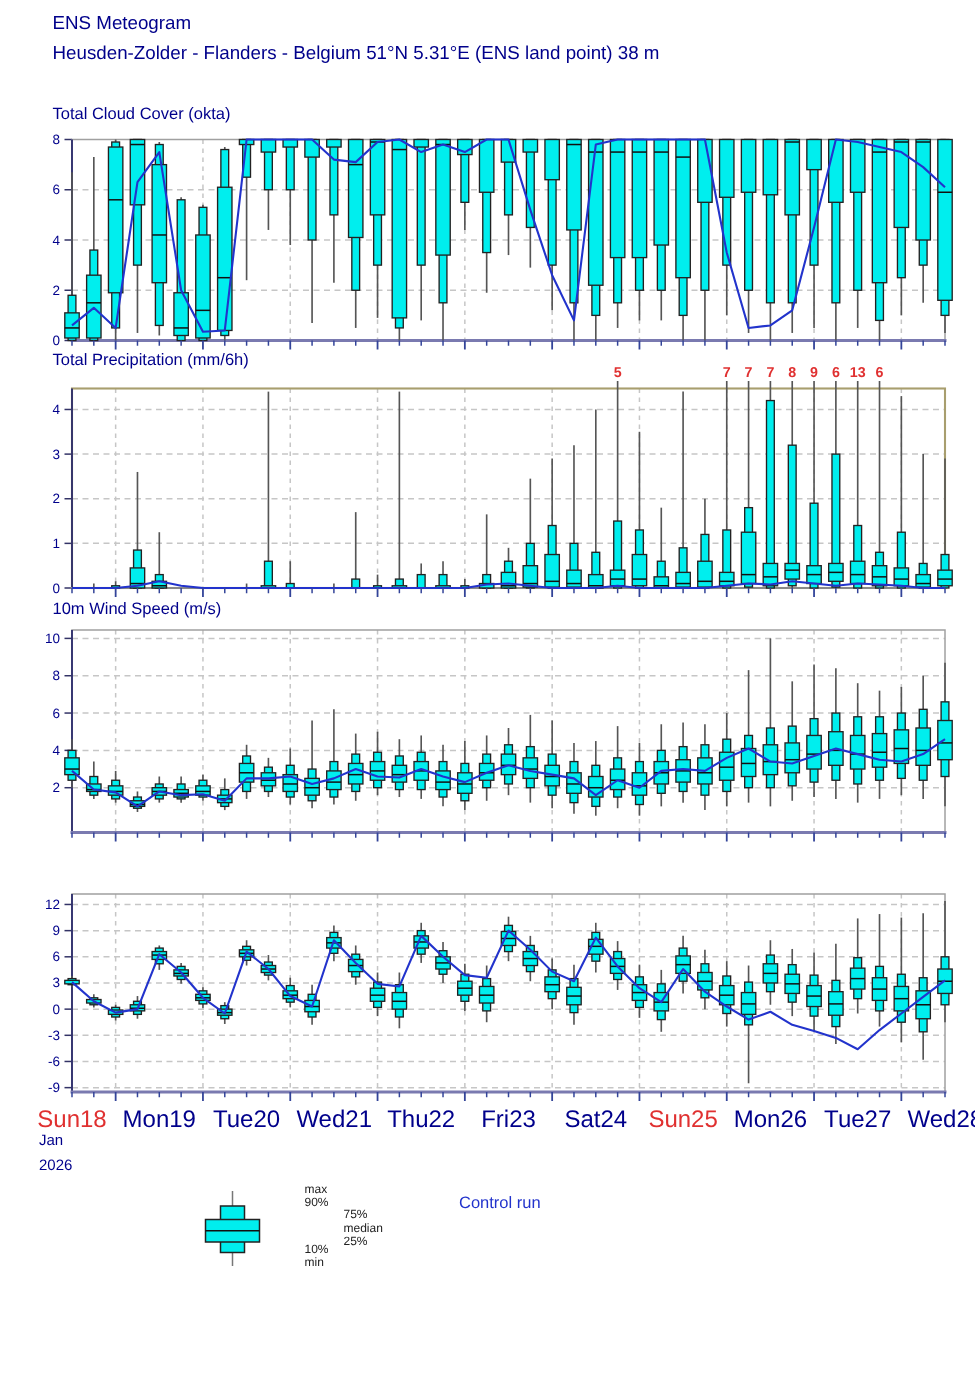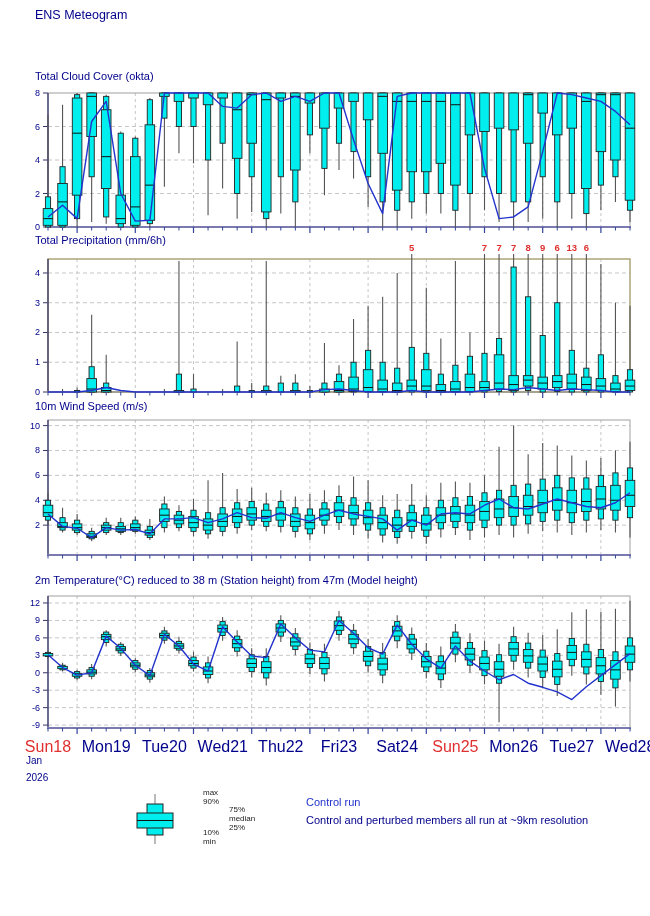--- a/index.html
+++ b/index.html
@@ -14,20 +14,21 @@
   .leglab{position:absolute;font-size:8px;color:#222;line-height:8px;}
   .legctrl{position:absolute;font-size:11px;color:#2233cc;white-space:nowrap;}
   .legnote{position:absolute;font-size:11px;color:#00008b;white-space:nowrap;}
 </style>
 </head>
 <body>
 
 <div id="page">
 
   <div class="hline" style="top:8px">ENS Meteogram</div>
+  <div class="hline" style="top:28px">Heusden-Zolder - Flanders - Belgium 51°N 5.31°E (ENS land point) 38 m</div>
 
   <div class="ptitle" style="top:70px">Total Cloud Cover (okta)</div>
   <svg id="p1" style="top:86px" width="650" height="150">
       <line x1="77.1" y1="7" x2="77.1" y2="141" stroke="#c6c6c6" stroke-width="1" stroke-dasharray="3,3"></line>
       <line x1="135.3" y1="7" x2="135.3" y2="141" stroke="#c6c6c6" stroke-width="1" stroke-dasharray="3,3"></line>
       <line x1="193.5" y1="7" x2="193.5" y2="141" stroke="#c6c6c6" stroke-width="1" stroke-dasharray="3,3"></line>
       <line x1="251.7" y1="7" x2="251.7" y2="141" stroke="#c6c6c6" stroke-width="1" stroke-dasharray="3,3"></line>
       <line x1="309.9" y1="7" x2="309.9" y2="141" stroke="#c6c6c6" stroke-width="1" stroke-dasharray="3,3"></line>
       <line x1="368.1" y1="7" x2="368.1" y2="141" stroke="#c6c6c6" stroke-width="1" stroke-dasharray="3,3"></line>
       <line x1="426.3" y1="7" x2="426.3" y2="141" stroke="#c6c6c6" stroke-width="1" stroke-dasharray="3,3"></line>
@@ -672,21 +673,20 @@
       <line x1="528.15" y1="141" x2="528.15" y2="144.5" stroke="#334499" stroke-width="1"></line>
       <line x1="542.7" y1="141" x2="542.7" y2="147" stroke="#334499" stroke-width="1.2"></line>
       <line x1="557.25" y1="141" x2="557.25" y2="144.5" stroke="#334499" stroke-width="1"></line>
       <line x1="571.8" y1="141" x2="571.8" y2="144.5" stroke="#334499" stroke-width="1"></line>
       <line x1="586.35" y1="141" x2="586.35" y2="144.5" stroke="#334499" stroke-width="1"></line>
       <line x1="600.9" y1="141" x2="600.9" y2="147" stroke="#334499" stroke-width="1.2"></line>
       <line x1="615.45" y1="141" x2="615.45" y2="144.5" stroke="#334499" stroke-width="1"></line>
       <line x1="630" y1="141" x2="630" y2="144.5" stroke="#334499" stroke-width="1"></line>
     </svg>
 
-  <div class="ptitle" style="top:574px">2m Temperature(°C) reduced to 38 m (Station height) from 47m (Model height)</div>
   <svg id="p4" style="top:590px" width="650" height="150">
       <line x1="77.1" y1="6" x2="77.1" y2="138" stroke="#c6c6c6" stroke-width="1" stroke-dasharray="3,3"></line>
       <line x1="135.3" y1="6" x2="135.3" y2="138" stroke="#c6c6c6" stroke-width="1" stroke-dasharray="3,3"></line>
       <line x1="193.5" y1="6" x2="193.5" y2="138" stroke="#c6c6c6" stroke-width="1" stroke-dasharray="3,3"></line>
       <line x1="251.7" y1="6" x2="251.7" y2="138" stroke="#c6c6c6" stroke-width="1" stroke-dasharray="3,3"></line>
       <line x1="309.9" y1="6" x2="309.9" y2="138" stroke="#c6c6c6" stroke-width="1" stroke-dasharray="3,3"></line>
       <line x1="368.1" y1="6" x2="368.1" y2="138" stroke="#c6c6c6" stroke-width="1" stroke-dasharray="3,3"></line>
       <line x1="426.3" y1="6" x2="426.3" y2="138" stroke="#c6c6c6" stroke-width="1" stroke-dasharray="3,3"></line>
       <line x1="484.5" y1="6" x2="484.5" y2="138" stroke="#c6c6c6" stroke-width="1" stroke-dasharray="3,3"></line>
       <line x1="542.7" y1="6" x2="542.7" y2="138" stroke="#c6c6c6" stroke-width="1" stroke-dasharray="3,3"></line>
@@ -946,15 +946,14 @@
     <line x1="7" y1="28.5" x2="43" y2="28.5" stroke="#111"></line>
   </svg>
   <div class="leglab" style="left:203px;top:789px">max</div>
   <div class="leglab" style="left:203px;top:798px">90%</div>
   <div class="leglab" style="left:229px;top:806px">75%</div>
   <div class="leglab" style="left:229px;top:815px">median</div>
   <div class="leglab" style="left:229px;top:824px">25%</div>
   <div class="leglab" style="left:203px;top:829px">10%</div>
   <div class="leglab" style="left:203px;top:838px">min</div>
   <div class="legctrl" style="left:306px;top:796px">Control run</div>
-  <div class="legnote" style="left:306px;top:814px">Control and perturbed members all run at ~9km resolution</div>
 
 </div>
 
 </body></html>

